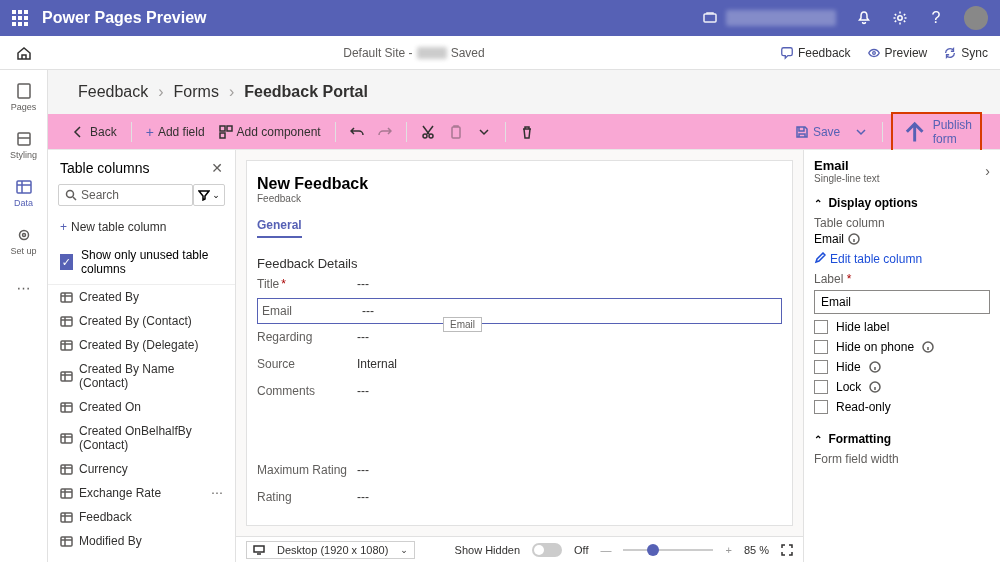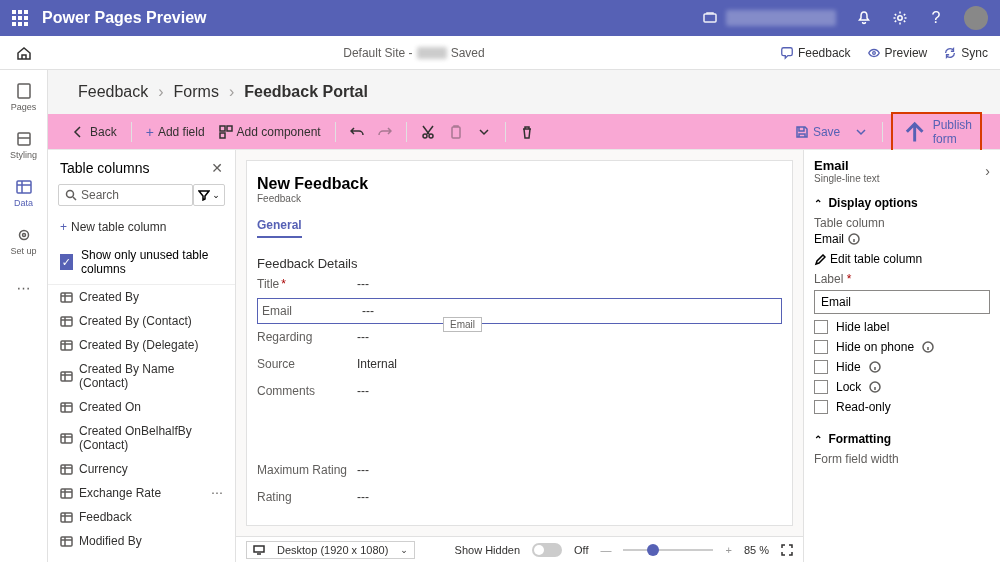--- a/index.html
+++ b/index.html
@@ -78,21 +78,21 @@
 .pr-hdr { display: flex; justify-content: space-between; align-items: center; }
 .pr-hdr .ttl { font-weight: 600; font-size: 13px; }
 .pr-sub { font-size: 10px; color: #605e5c; }
 .pr-tab { display: inline-block; margin-top: 8px; font-size: 12px; color: #5661b5; border-bottom: 2px solid #5661b5; padding-bottom: 3px; }
 .sect { margin-top: 12px; }
 .sect-h { display: flex; align-items: center; gap: 6px; font-weight: 600; cursor: pointer; margin-bottom:6px;}
 .sect-h .chev { font-size: 10px; }
 .kv { font-size: 12px; margin: 4px 0; }
 .kv .k { color: #605e5c; display:block; margin-bottom:2px;}
 .tc-val { display:flex; align-items:center; gap:4px; }
-.edit-link { display: flex; align-items: flex-end; gap: 4px; color: #000000; cursor: pointer; margin: 6px 0; }
+.edit-link { display: flex; align-items: flex-start; gap: 4px; color: #1d4ed8; cursor: pointer; margin: 6px 0; }
 .label-input { width: 100%; border: 1px solid #8a8886; padding: 4px 6px; font-size: 12px; margin-top:2px;}
 .chk-opt { display: flex; align-items: center; gap: 8px; margin: 6px 0; font-size: 12px; }
 .chk-opt .box { width: 14px; height: 14px; border: 1px solid #8a8886; }
 .info-ic { width: 12px; height: 12px; color: #605e5c; }
 svg { fill: none; stroke: currentColor; stroke-width: 1.5; }
 </style>
 </head>
 <body>
 
 <div class="topbar">

